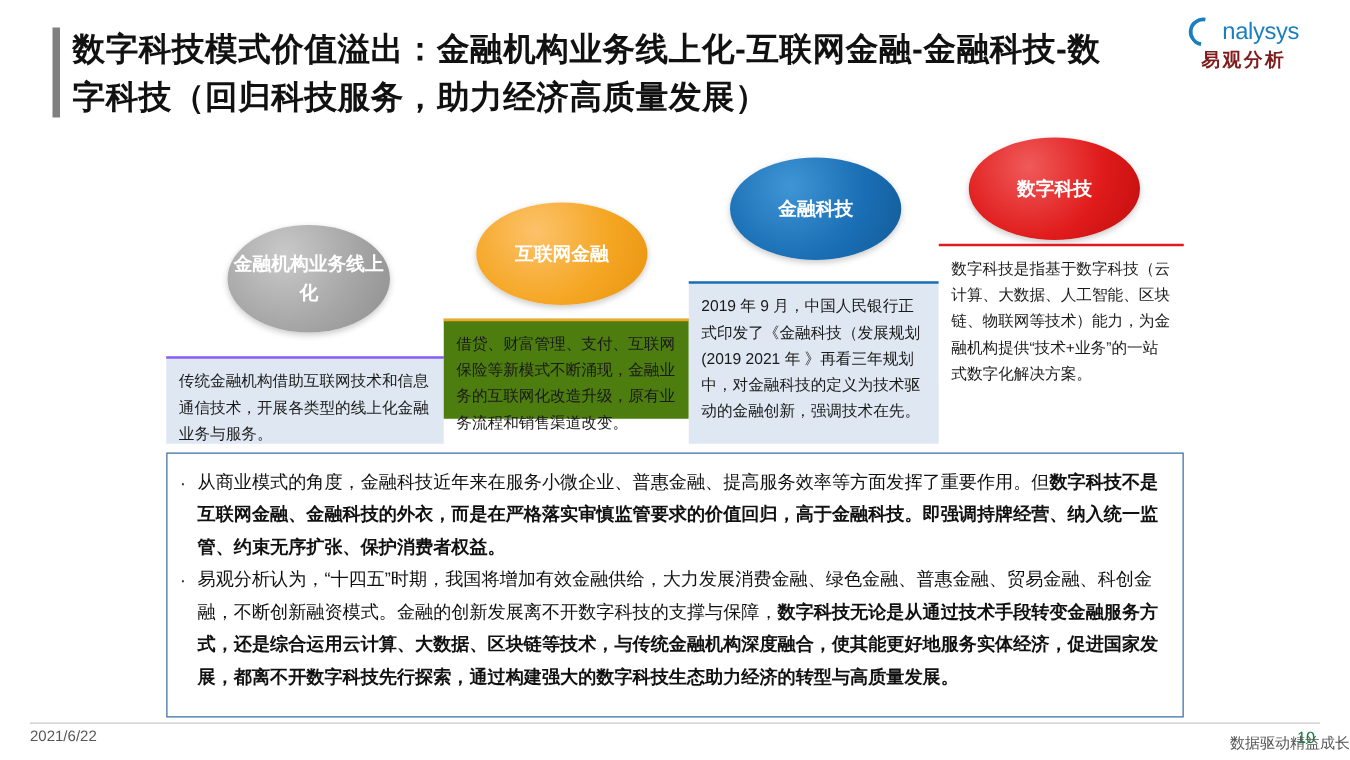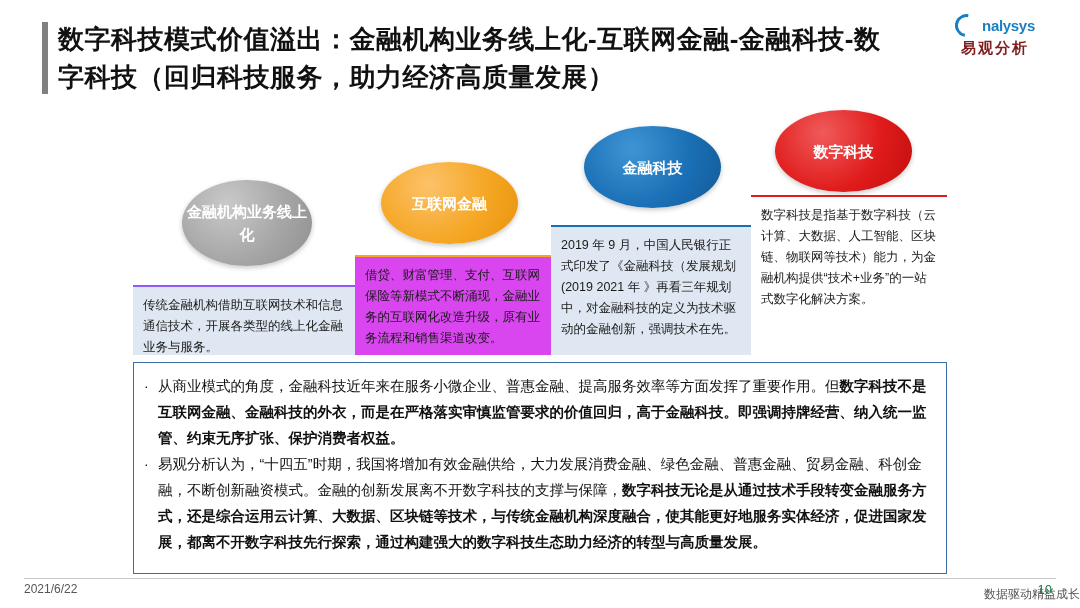--- a/index.html
+++ b/index.html
@@ -59,23 +59,23 @@
   .logo-swirl {
     width: 17px;
     height: 17px;
     border: 3px solid #1a7fc1;
     border-radius: 50%;
     border-right-color: transparent;
     border-bottom-color: transparent;
     transform: rotate(-35deg);
   }
   .logo-word {
-    font-size: 15px;
+    font-size: 19px;
     color: #1a7fc1;
-    font-weight: bold;
+    font-weight: normal;
     letter-spacing: -0.3px;
   }
   .logo-cn {
     margin-top: 2px;
     font-size: 15px;
     color: #7f1d1d;
     font-weight: bold;
     letter-spacing: 2px;
   }
 
@@ -136,22 +136,22 @@
     top: 285px;
     width: 222px;
     height: 70px;
     background: #dfe8f2;
     border-top: 2px solid #8b5cf6;
   }
   .d-orange {
     left: 355px;
     top: 255px;
     width: 196px;
-    height: 100px;
-    background: #d946ef;
+    height: 80px;
+    background: #4d7c0f;
     border-top: 2px solid #f5a623;
   }
   .d-blue {
     left: 551px;
     top: 225px;
     width: 200px;
     height: 130px;
     background: #dfe8f2;
     border-top: 2px solid #1a6fb5;
   }

